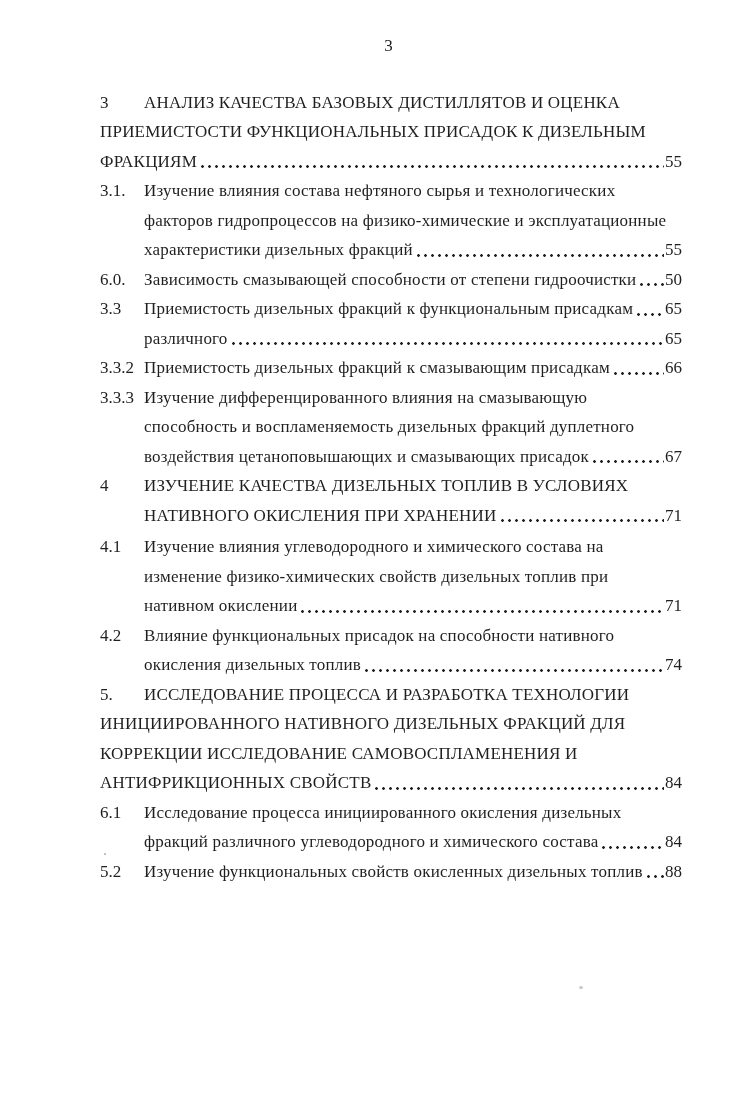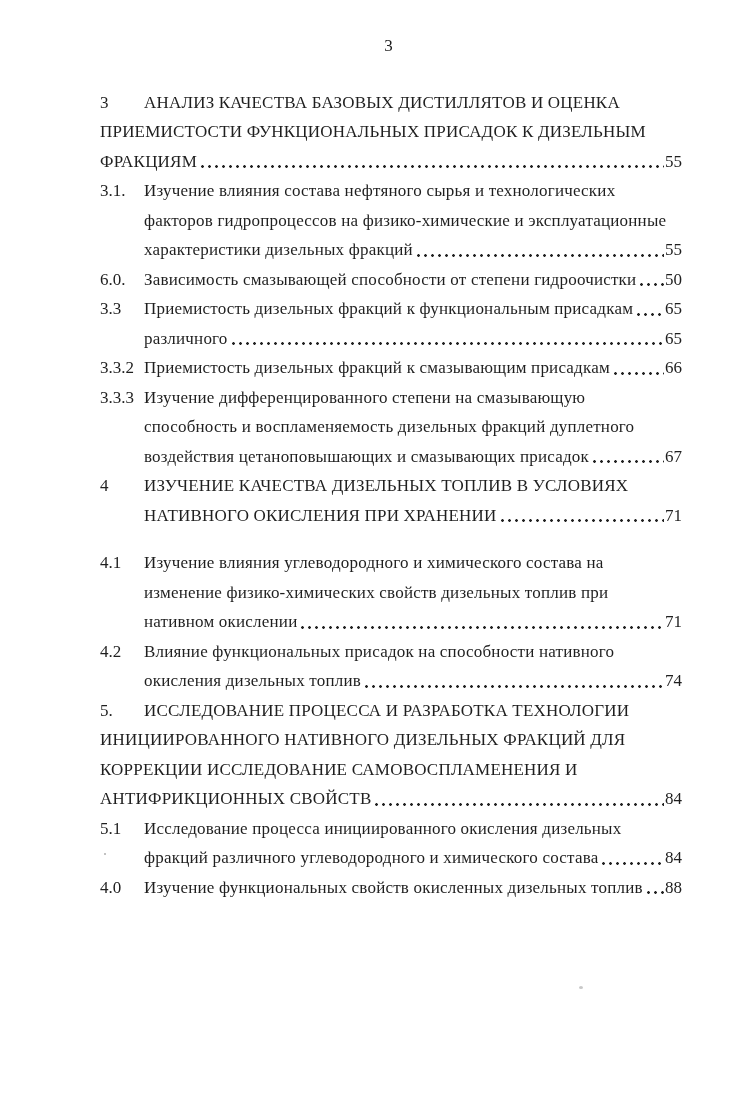--- a/index.html
+++ b/index.html
@@ -25,21 +25,21 @@
     text-align: center;
     line-height: 29.5px;
   }
   .toc {
     margin-top: 27px;
     margin-left: 100px;
     width: 582px;
   }
   .entry { margin: 0; }
   
-  .toc .entry:nth-child(9) { margin-top: 18px; }
+  .toc .entry:nth-child(9) { margin-top: 2px; }
   .line {
     display: flex;
     align-items: baseline;
     line-height: 29.5px;
   }
   .line.text { padding-left: 44px; }
   .num {
     flex: 0 0 44px;
     white-space: nowrap;
   }
@@ -132,21 +132,21 @@
         <div class="line num">
           <span class="num">3.3.2</span>
           <span class="txt">Приемистость дизельных фракций к смазывающим присадкам</span>
           <span class="leader"></span>
           <span class="pg">66</span>
         </div>
       </div>
       <div class="entry">
         <div class="line num">
           <span class="num">3.3.3</span>
-          <span class="txt">Изучение дифференцированного степени на смазывающую</span>
+          <span class="txt">Изучение дифференцированного влияния на смазывающую</span>
         </div>
         <div class="line text">
           <span class="txt">способность и воспламеняемость дизельных фракций дуплетного</span>
         </div>
         <div class="line text">
           <span class="txt">воздействия цетаноповышающих и смазывающих присадок</span>
           <span class="leader"></span>
           <span class="pg">67</span>
         </div>
       </div>
@@ -198,32 +198,32 @@
           <span class="txt">КОРРЕКЦИИ ИССЛЕДОВАНИЕ САМОВОСПЛАМЕНЕНИЯ И</span>
         </div>
         <div class="line flush">
           <span class="txt">АНТИФРИКЦИОННЫХ СВОЙСТВ</span>
           <span class="leader"></span>
           <span class="pg">84</span>
         </div>
       </div>
       <div class="entry">
         <div class="line num">
-          <span class="num">5.1</span>
+          <span class="num">6.1</span>
           <span class="txt">Исследование процесса инициированного окисления дизельных</span>
         </div>
         <div class="line text">
           <span class="txt">фракций различного углеводородного и химического состава</span>
           <span class="leader"></span>
           <span class="pg">84</span>
         </div>
       </div>
       <div class="entry">
         <div class="line num">
-          <span class="num">4.0</span>
+          <span class="num">5.2</span>
           <span class="txt">Изучение функциональных свойств окисленных дизельных топлив</span>
           <span class="leader"></span>
           <span class="pg">88</span>
         </div>
       </div>
     </div>
 
   <div class="speck speck-a"></div>
   <div class="speck speck-b"></div>
 </div>

